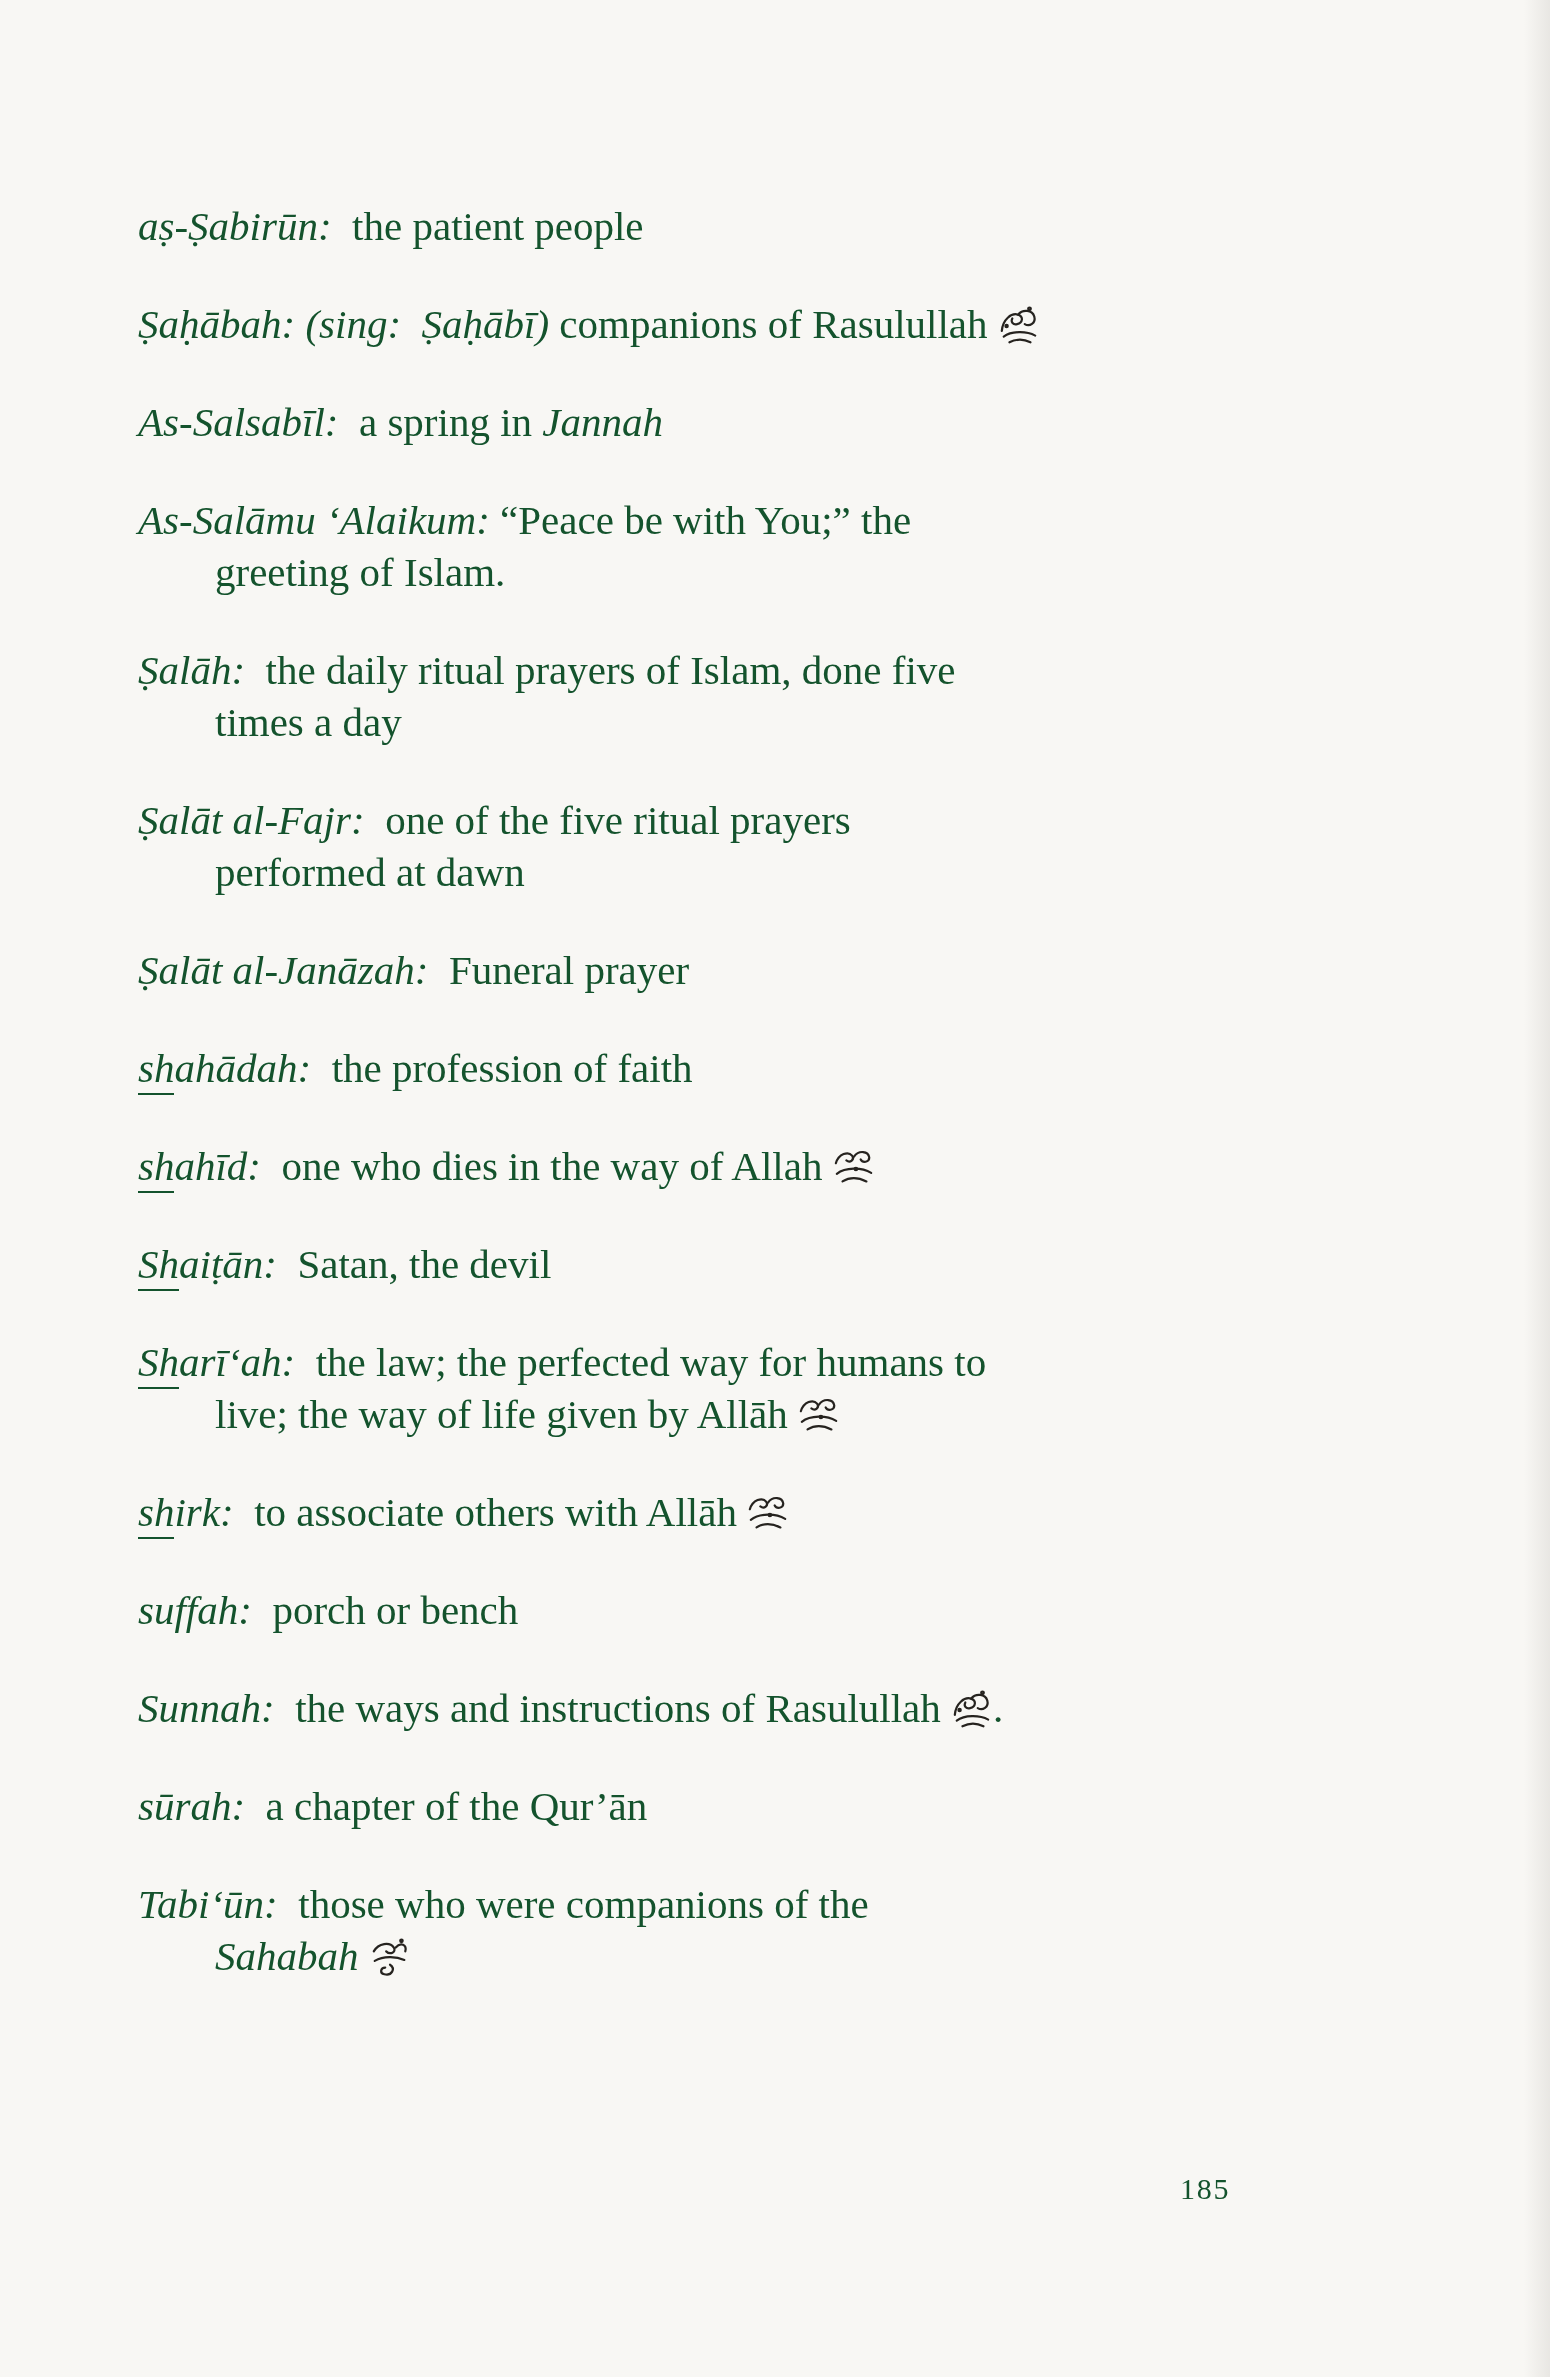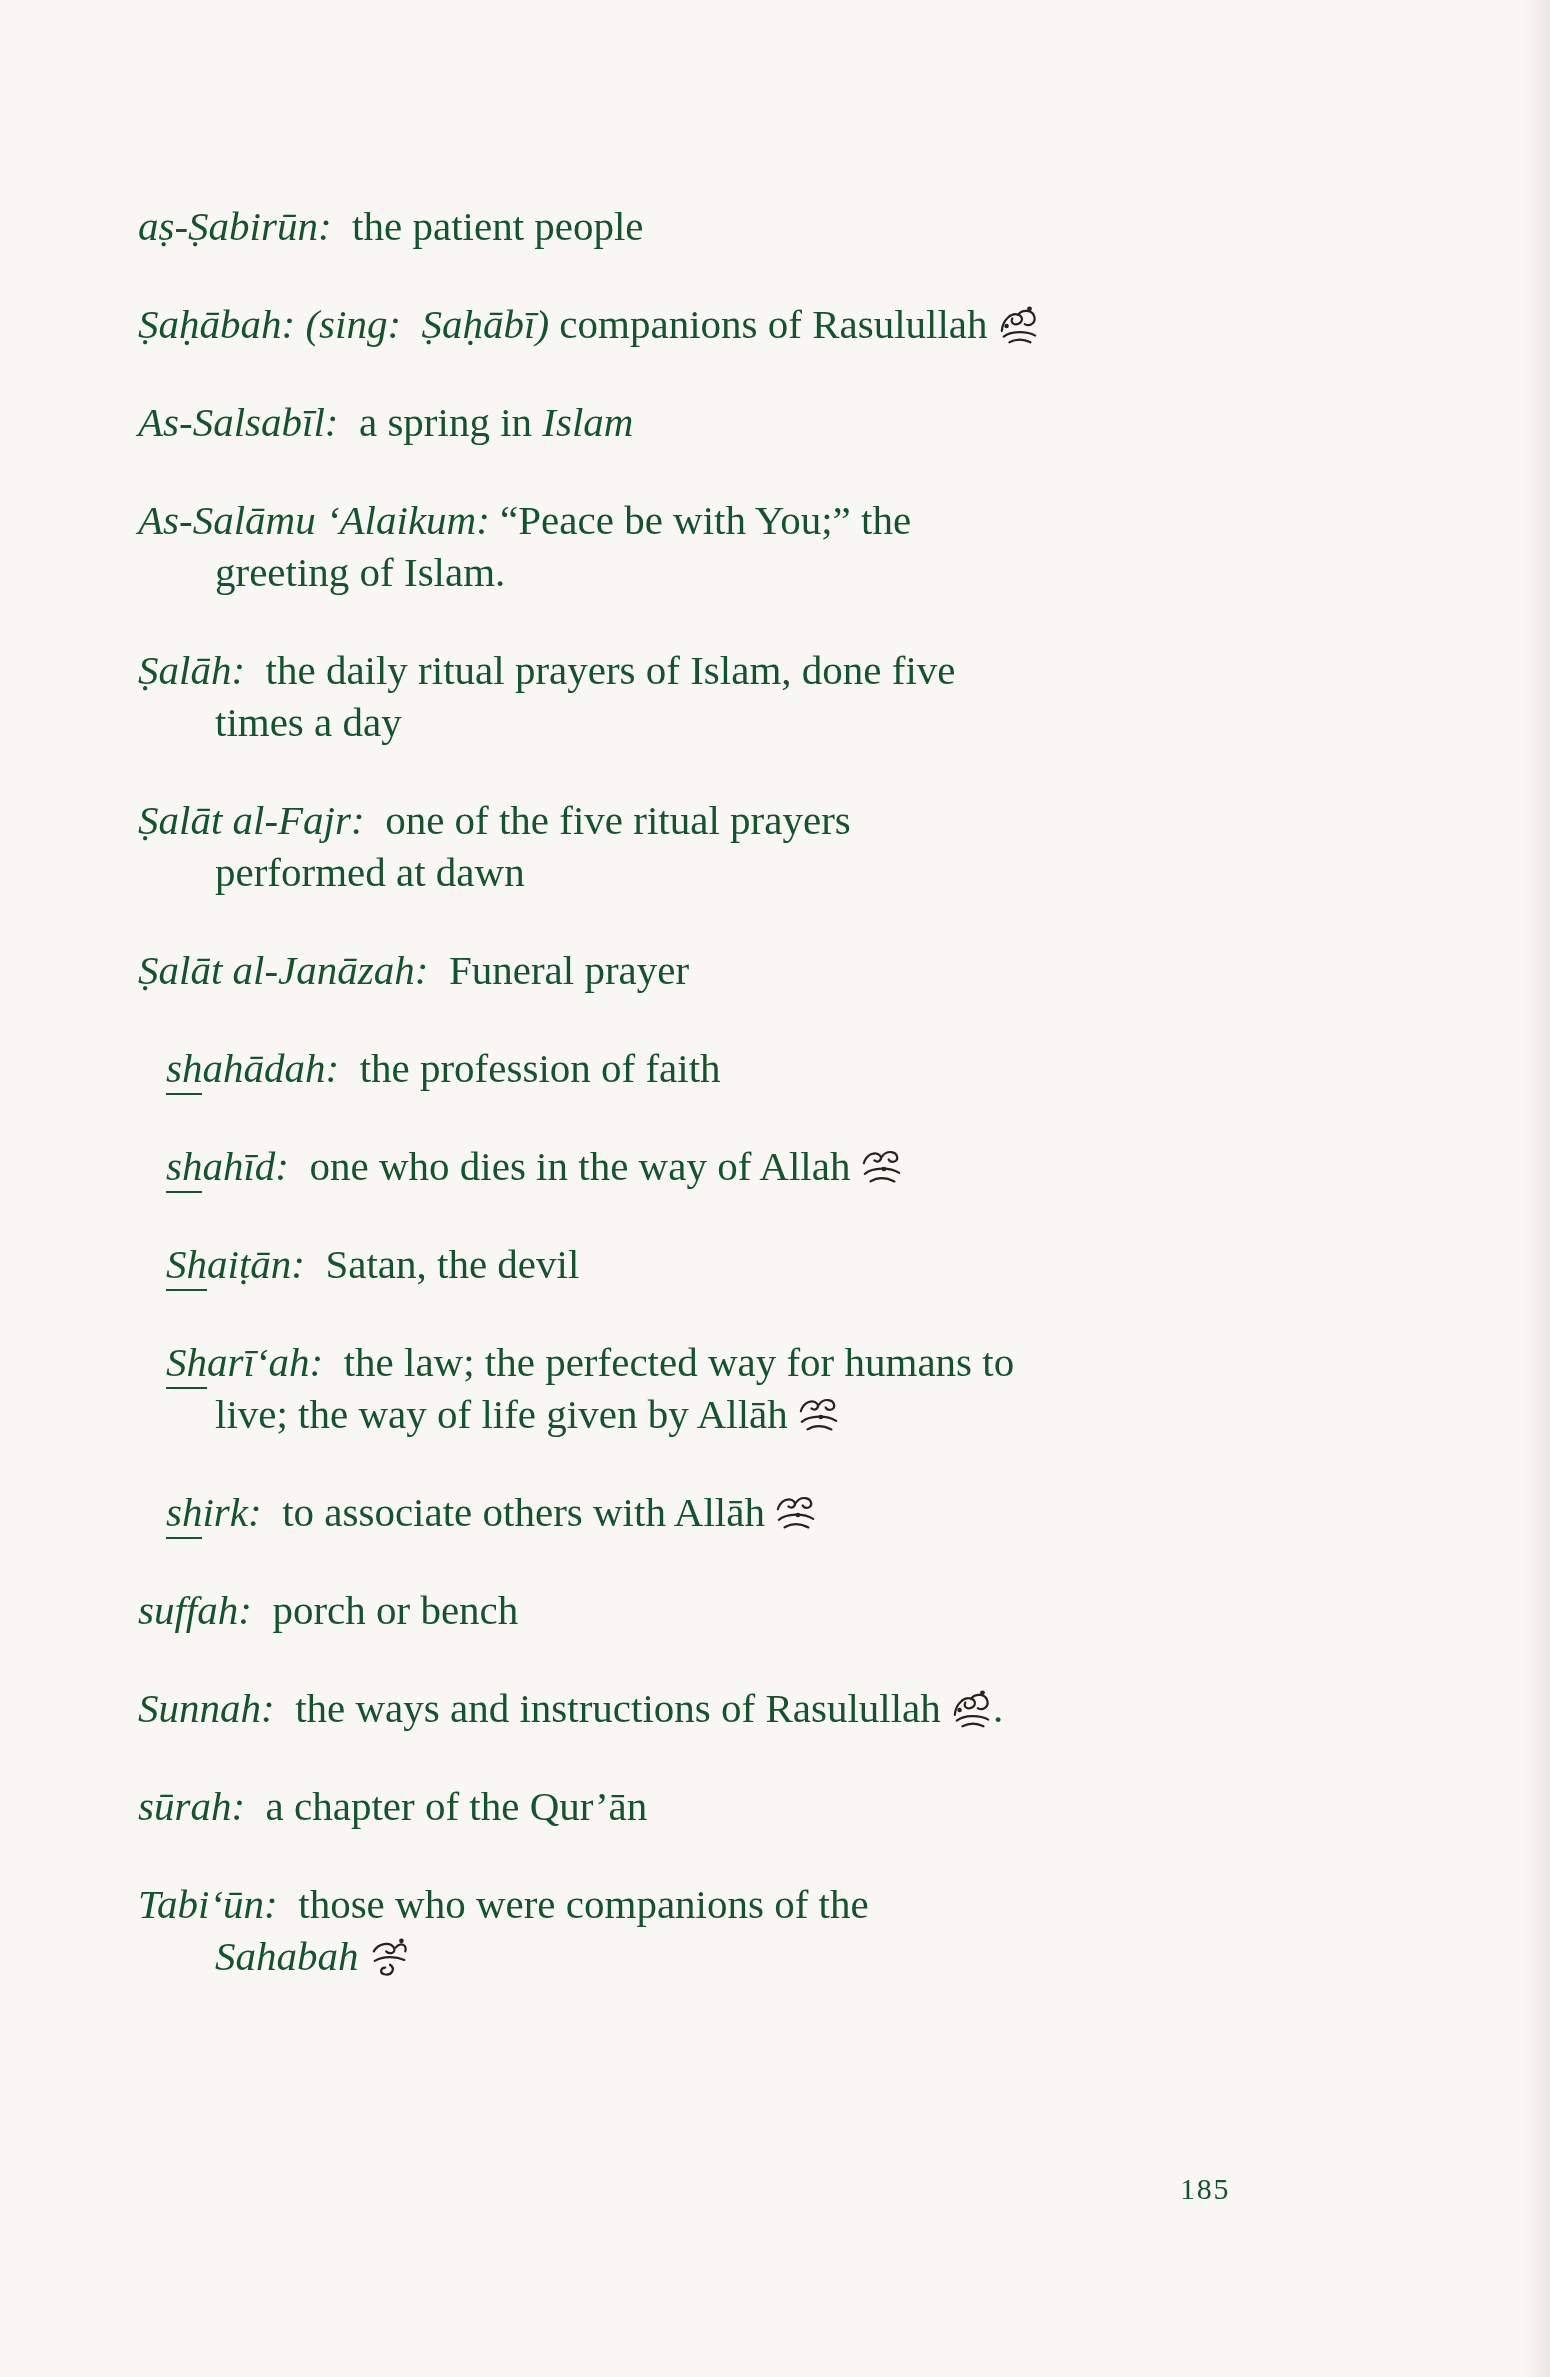--- a/index.html
+++ b/index.html
@@ -17,21 +17,21 @@
   }
   .entry{
     font-size:41px;
     line-height:52px;
     margin-bottom:46px;
     white-space:pre-wrap;
     padding-left:77px;
     text-indent:-77px;
   }
   .term,.term-u{font-style:italic;}
-  .term-u{border-bottom:2.8px solid;padding-bottom:1.8px;margin-left:28px;}
+  .term-u{border-bottom:2.8px solid;padding-bottom:1.8px;}
   .def{font-style:normal;}
   .def-i{font-style:italic;}
   .honorific{
     display:inline-block;
     width:42px;height:44px;
     vertical-align:-11px;
     stroke:#26231f;fill:none;
     stroke-width:2.3;stroke-linecap:round;stroke-linejoin:round;
   }
   .page-number{
@@ -53,21 +53,21 @@
   <div class="glossary">
       <div class="entry"><span class="term">aṣ-Ṣabirūn:</span><span class="def">  the patient people</span></div>
       <div class="entry"><span class="term">Ṣaḥābah: (sing:  Ṣaḥābī)</span><span class="def"> companions of Rasulullah </span><svg class="honorific" viewBox="0 0 44 44">
     <path d="M4 26 C5 14, 14 7, 21 9 C27 11, 26 18, 20 19 C16 20, 13 17, 15 13"></path>
     <path d="M21 9 C26 3, 36 4, 38 11 C40 18, 33 22, 28 19"></path>
     <path d="M6 32 C14 26, 30 26, 39 31"></path>
     <path d="M12 38 C20 34, 28 35, 34 38"></path>
     <circle cx="33" cy="3" r="1.4"></circle>
     <circle cx="9" cy="21" r="1.2"></circle>
   </svg></div>
-      <div class="entry"><span class="term">As-Salsabīl:</span><span class="def">  a spring in </span><span class="def-i">Islam</span></div>
+      <div class="entry"><span class="term">As-Salsabīl:</span><span class="def">  a spring in </span><span class="def-i">Jannah</span></div>
       <div class="entry"><span class="term">As-Salāmu ‘Alaikum:</span><span class="def"> “Peace be with You;” the</span><br><span class="def">greeting of Islam.</span></div>
       <div class="entry"><span class="term">Ṣalāh:</span><span class="def">  the daily ritual prayers of Islam, done five</span><br><span class="def">times a day</span></div>
       <div class="entry"><span class="term">Ṣalāt al-Fajr:</span><span class="def">  one of the five ritual prayers</span><br><span class="def">performed at dawn</span></div>
       <div class="entry"><span class="term">Ṣalāt al-Janāzah:</span><span class="def">  Funeral prayer</span></div>
       <div class="entry"><span class="term-u">sh</span><span class="term">ahādah:</span><span class="def">  the profession of faith</span></div>
       <div class="entry"><span class="term-u">sh</span><span class="term">ahīd:</span><span class="def">  one who dies in the way of Allah </span><svg class="honorific" viewBox="0 0 44 44">
     <path d="M3 16 C6 6, 16 3, 20 8 C23 12, 18 16, 14 13"></path>
     <path d="M22 9 C27 2, 37 3, 38 10 C38 15, 31 16, 29 12"></path>
     <path d="M4 27 C13 20, 30 20, 40 26"></path>
     <path d="M10 35 C18 30, 27 31, 35 35"></path>

